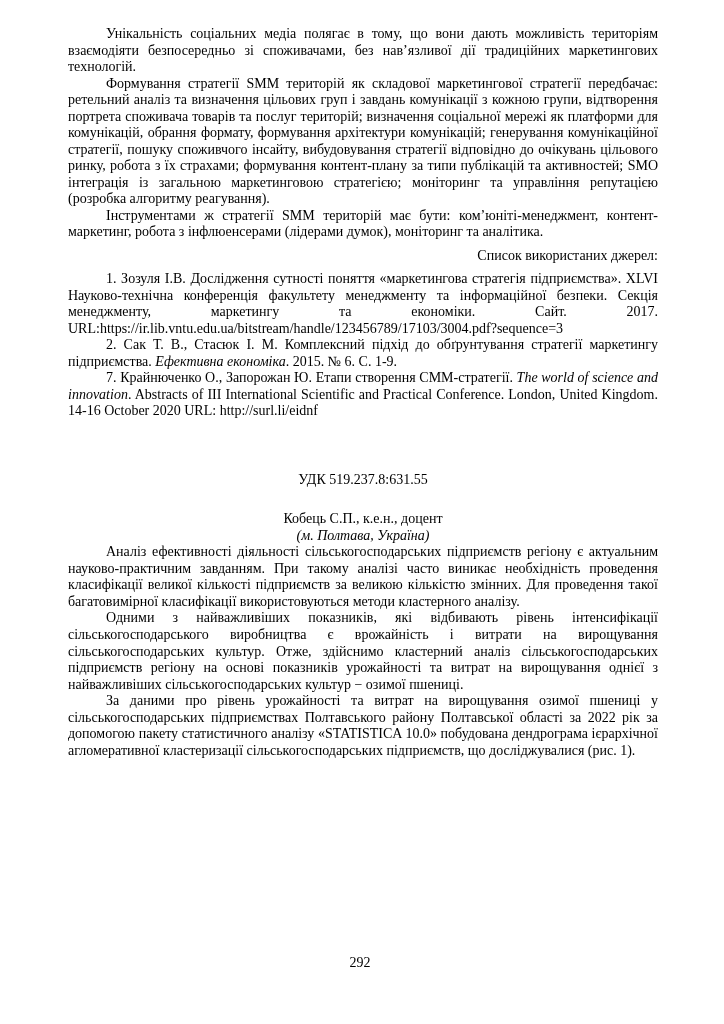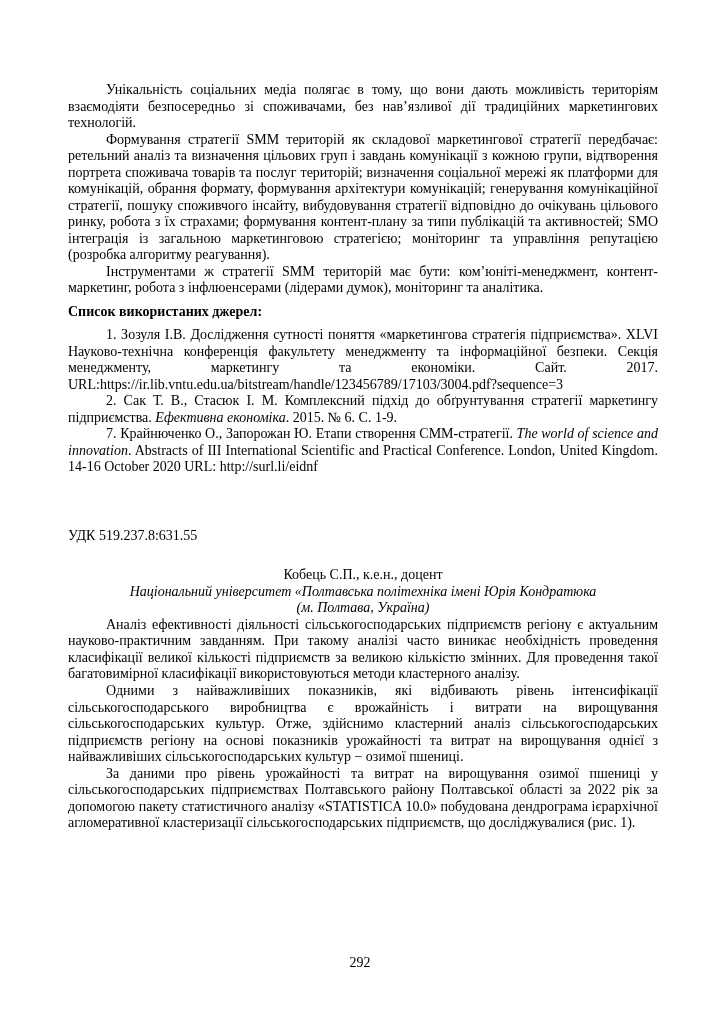--- a/index.html
+++ b/index.html
@@ -7,41 +7,41 @@
     padding: 0;
     background: #ffffff;
   }
   .page {
     position: relative;
     width: 724px;
     height: 1024px;
     margin: 0 auto;
     background: #ffffff;
     box-sizing: border-box;
-    padding: 82px 66px 0 68px;
+    padding: 26px 66px 0 68px;
     font-family: "Liberation Serif", "DejaVu Serif", serif;
     font-size: 14px;
     line-height: 1.18;
     color: #000000;
   }
   p {
     margin: 0;
     text-align: justify;
   }
   .indent { text-indent: 38px; }
   .italic { font-style: italic; }
   .ref { text-indent: 38px; overflow-wrap: anywhere; }
   .refs-heading {
-    text-align: left;
-    font-weight: bold;
+    text-align: right;
+    font-weight: normal;
     margin-top: 7px;
     margin-bottom: 7px;
   }
   .udk {
-    text-align: left;
+    text-align: center;
     margin-top: 52px;
   }
   .author-line {
     text-align: center;
     margin-top: 23px;
   }
   .affil-line {
     text-align: center;
     font-style: italic;
   }
@@ -75,21 +75,20 @@
 
   <p class="ref"><span>1. Зозуля І.В. Дослідження сутності поняття «маркетингова стратегія підприємства». XLVI Науково-технічна конференція факультету менеджменту та інформаційної безпеки. Секція менеджменту, маркетингу та економіки. Сайт. 2017. URL:https://ir.lib.vntu.edu.ua/bitstream/handle/123456789/17103/3004.pdf?sequence=3</span><span class="italic"></span><span></span></p>
 
   <p class="ref"><span>2. Сак Т. В., Стасюк І. М. Комплексний підхід до обґрунтування стратегії маркетингу підприємства. </span><span class="italic">Ефективна економіка</span><span>. 2015. № 6. С. 1-9.</span></p>
 
   <p class="ref"><span>7. Крайнюченко О., Запорожан Ю. Етапи створення СММ-стратегії. </span><span class="italic">The world of science and innovation</span><span>. Abstracts of III International Scientific and Practical Conference. London, United Kingdom. 14-16 October 2020 URL: http://surl.li/eidnf</span></p>
 
   <p class="udk">УДК 519.237.8:631.55</p>
 
   <p class="author-line">Кобець С.П., к.е.н., доцент</p>
-  <p class="affil-line">Національний університет «Полтавська політехніка імені Юрія Кондратюка</p>
   <p class="affil-line">(м. Полтава, Україна)</p>
 
 
   <p class="indent">Аналіз ефективності діяльності сільськогосподарських підприємств регіону є актуальним науково-практичним завданням. При такому аналізі часто виникає необхідність проведення класифікації великої кількості підприємств за великою кількістю змінних. Для проведення такої багатовимірної класифікації використовуються методи кластерного аналізу.</p>
   <p class="indent">Одними з найважливіших показників, які відбивають рівень інтенсифікації сільськогосподарського виробництва є врожайність і витрати на вирощування сільськогосподарських культур. Отже, здійснимо кластерний аналіз сільськогосподарських підприємств регіону на основі показників урожайності та витрат на вирощування однієї з найважливіших сільськогосподарських культур − озимої пшениці.</p>
   <p class="indent">За даними про рівень урожайності та витрат на вирощування озимої пшениці у сільськогосподарських підприємствах Полтавського району Полтавської області за 2022 рік за допомогою пакету статистичного аналізу «STATISTICA 10.0» побудована дендрограма ієрархічної агломеративної кластеризації сільськогосподарських підприємств, що досліджувалися (рис. 1).</p>
 
   <div class="footer">
     <span>292</span>
   </div>

